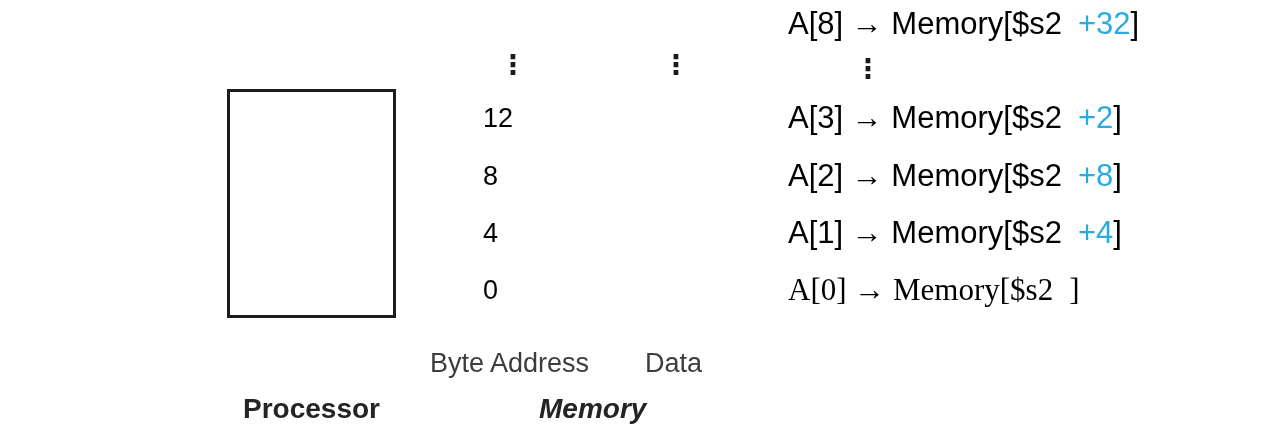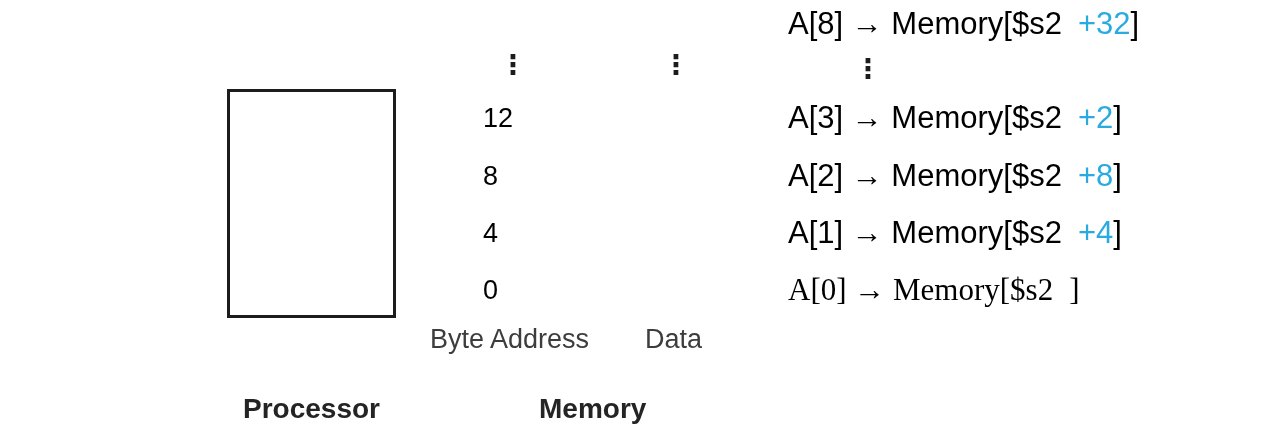--- a/index.html
+++ b/index.html
@@ -80,42 +80,42 @@
     line-height: 1.1;
     color: #1c1c1c;
   }
   .e-addr { left: 483px; top: 50px; }
   .e-data { left: 646px; top: 50px; }
   .e-map  { left: 838px; top: 54px; }
 
   
   .col-label {
     position: absolute;
-    top: 324px;
+    top: 348px;
     font-size: 27px;
     color: #3d3d3d;
     white-space: nowrap;
   }
   .byte-address-label { left: 430px; }
   .data-label { left: 645px; }
 
   .section-label {
     position: absolute;
     top: 393px;
     font-size: 28px;
     font-weight: bold;
     color: #242424;
     white-space: nowrap;
   }
   .processor-label {
     left: 227px;
     width: 169px;
     text-align: center;
   }
-  .memory-label { left: 539px; }
+  .memory-label { left: 539px; font-style: italic; }
 
   
   .map-line {
     position: absolute;
     left: 788px;
     height: 38px;
     line-height: 38px;
     font-size: 31px;
     color: #000000;
     white-space: nowrap;

